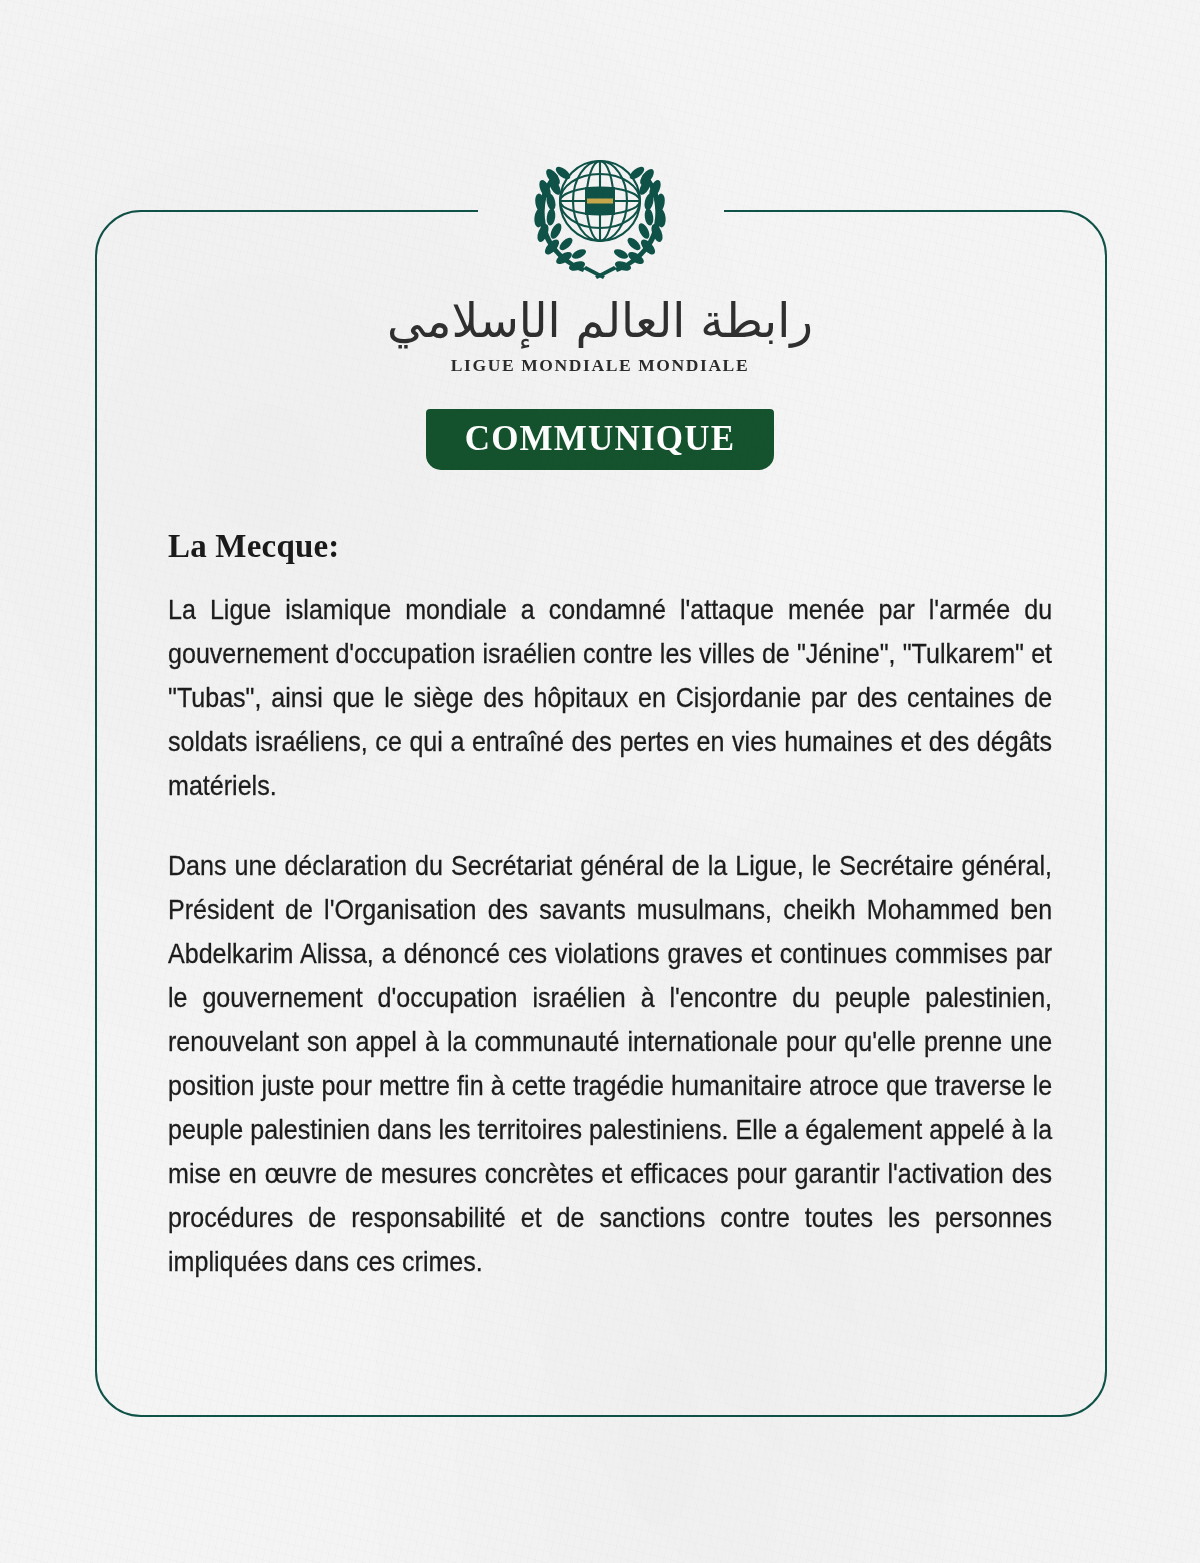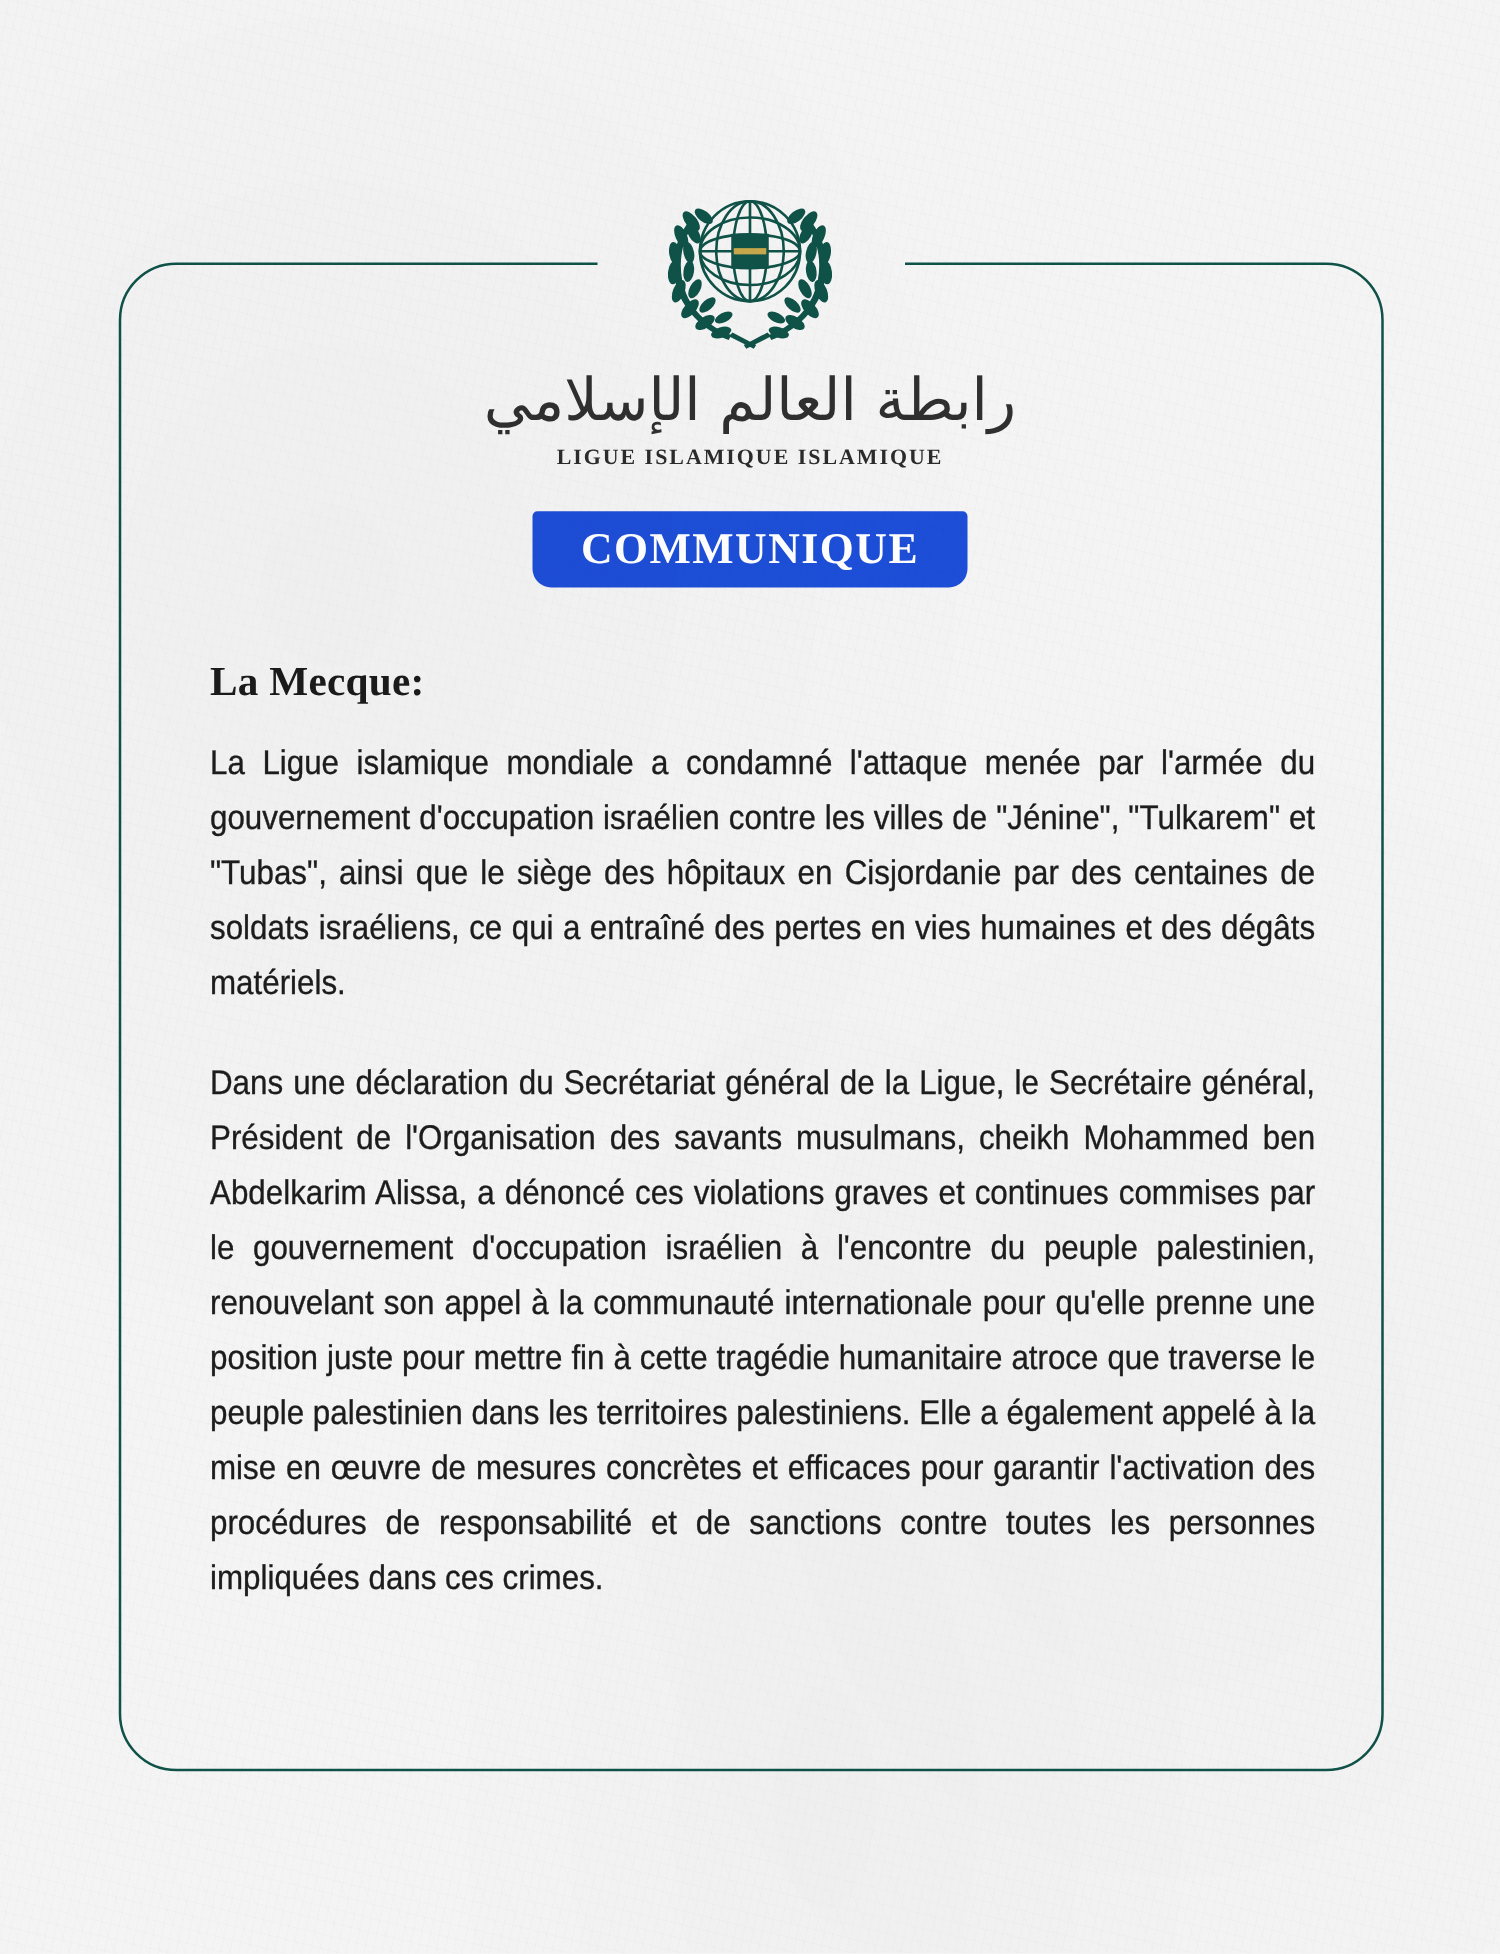--- a/index.html
+++ b/index.html
@@ -99,21 +99,21 @@
   
   .banner-wrap {
     position: absolute;
     left: 0;
     right: 0;
     top: 409px;
     display: flex;
     justify-content: center;
   }
   .banner {
-    background: #1d4ed8;
+    background: #14532d;
     color: #ffffff;
     font-family: "Liberation Serif", serif;
     font-weight: bold;
     font-size: 35px;
     letter-spacing: 1.2px;
     padding: 12px 39px 14px 39px;
     border-radius: 4px 4px 15px 15px;
     line-height: 1;
   }
 
@@ -215,21 +215,21 @@
           <ellipse cx="41" cy="101" rx="4" ry="8" transform="rotate(48 41 101)"></ellipse>
           <ellipse cx="54" cy="111" rx="3.8" ry="7.6" transform="rotate(64 54 111)"></ellipse>
         </g>
 
         <path d="M58 126 L78 136 L80 133 L61 123 Z"></path>
         <path d="M92 126 L72 136 L70 133 L89 123 Z"></path>
       </g>
     </svg>
 
     <div class="arabic-mark">رابطة العالم الإسلامي</div>
-    <div class="latin-mark">LIGUE ISLAMIQUE ISLAMIQUE</div>
+    <div class="latin-mark">LIGUE MONDIALE MONDIALE</div>
   </div>
 
   <div class="banner-wrap">
     <div class="banner">COMMUNIQUE</div>
   </div>
 
   <div class="content">
     <div class="dateline">La Mecque:</div>
     <p class="para">La Ligue islamique mondiale a condamné l'attaque menée par l'armée du gouvernement d'occupation israélien contre les villes de "Jénine", "Tulkarem" et "Tubas", ainsi que le siège des hôpitaux en Cisjordanie par des centaines de soldats israéliens, ce qui a entraîné des pertes en vies humaines et des dégâts matériels.</p>
     <p class="para">Dans une déclaration du Secrétariat général de la Ligue, le Secrétaire général, Président de l'Organisation des savants musulmans, cheikh Mohammed ben Abdelkarim Alissa, a dénoncé ces violations graves et continues commises par le gouvernement d'occupation israélien à l'encontre du peuple palestinien, renouvelant son appel à la communauté internationale pour qu'elle prenne une position juste pour mettre fin à cette tragédie humanitaire atroce que traverse le peuple palestinien dans les territoires palestiniens. Elle a également appelé à la mise en œuvre de mesures concrètes et efficaces pour garantir l'activation des procédures de responsabilité et de sanctions contre toutes les personnes impliquées dans ces crimes.</p>

